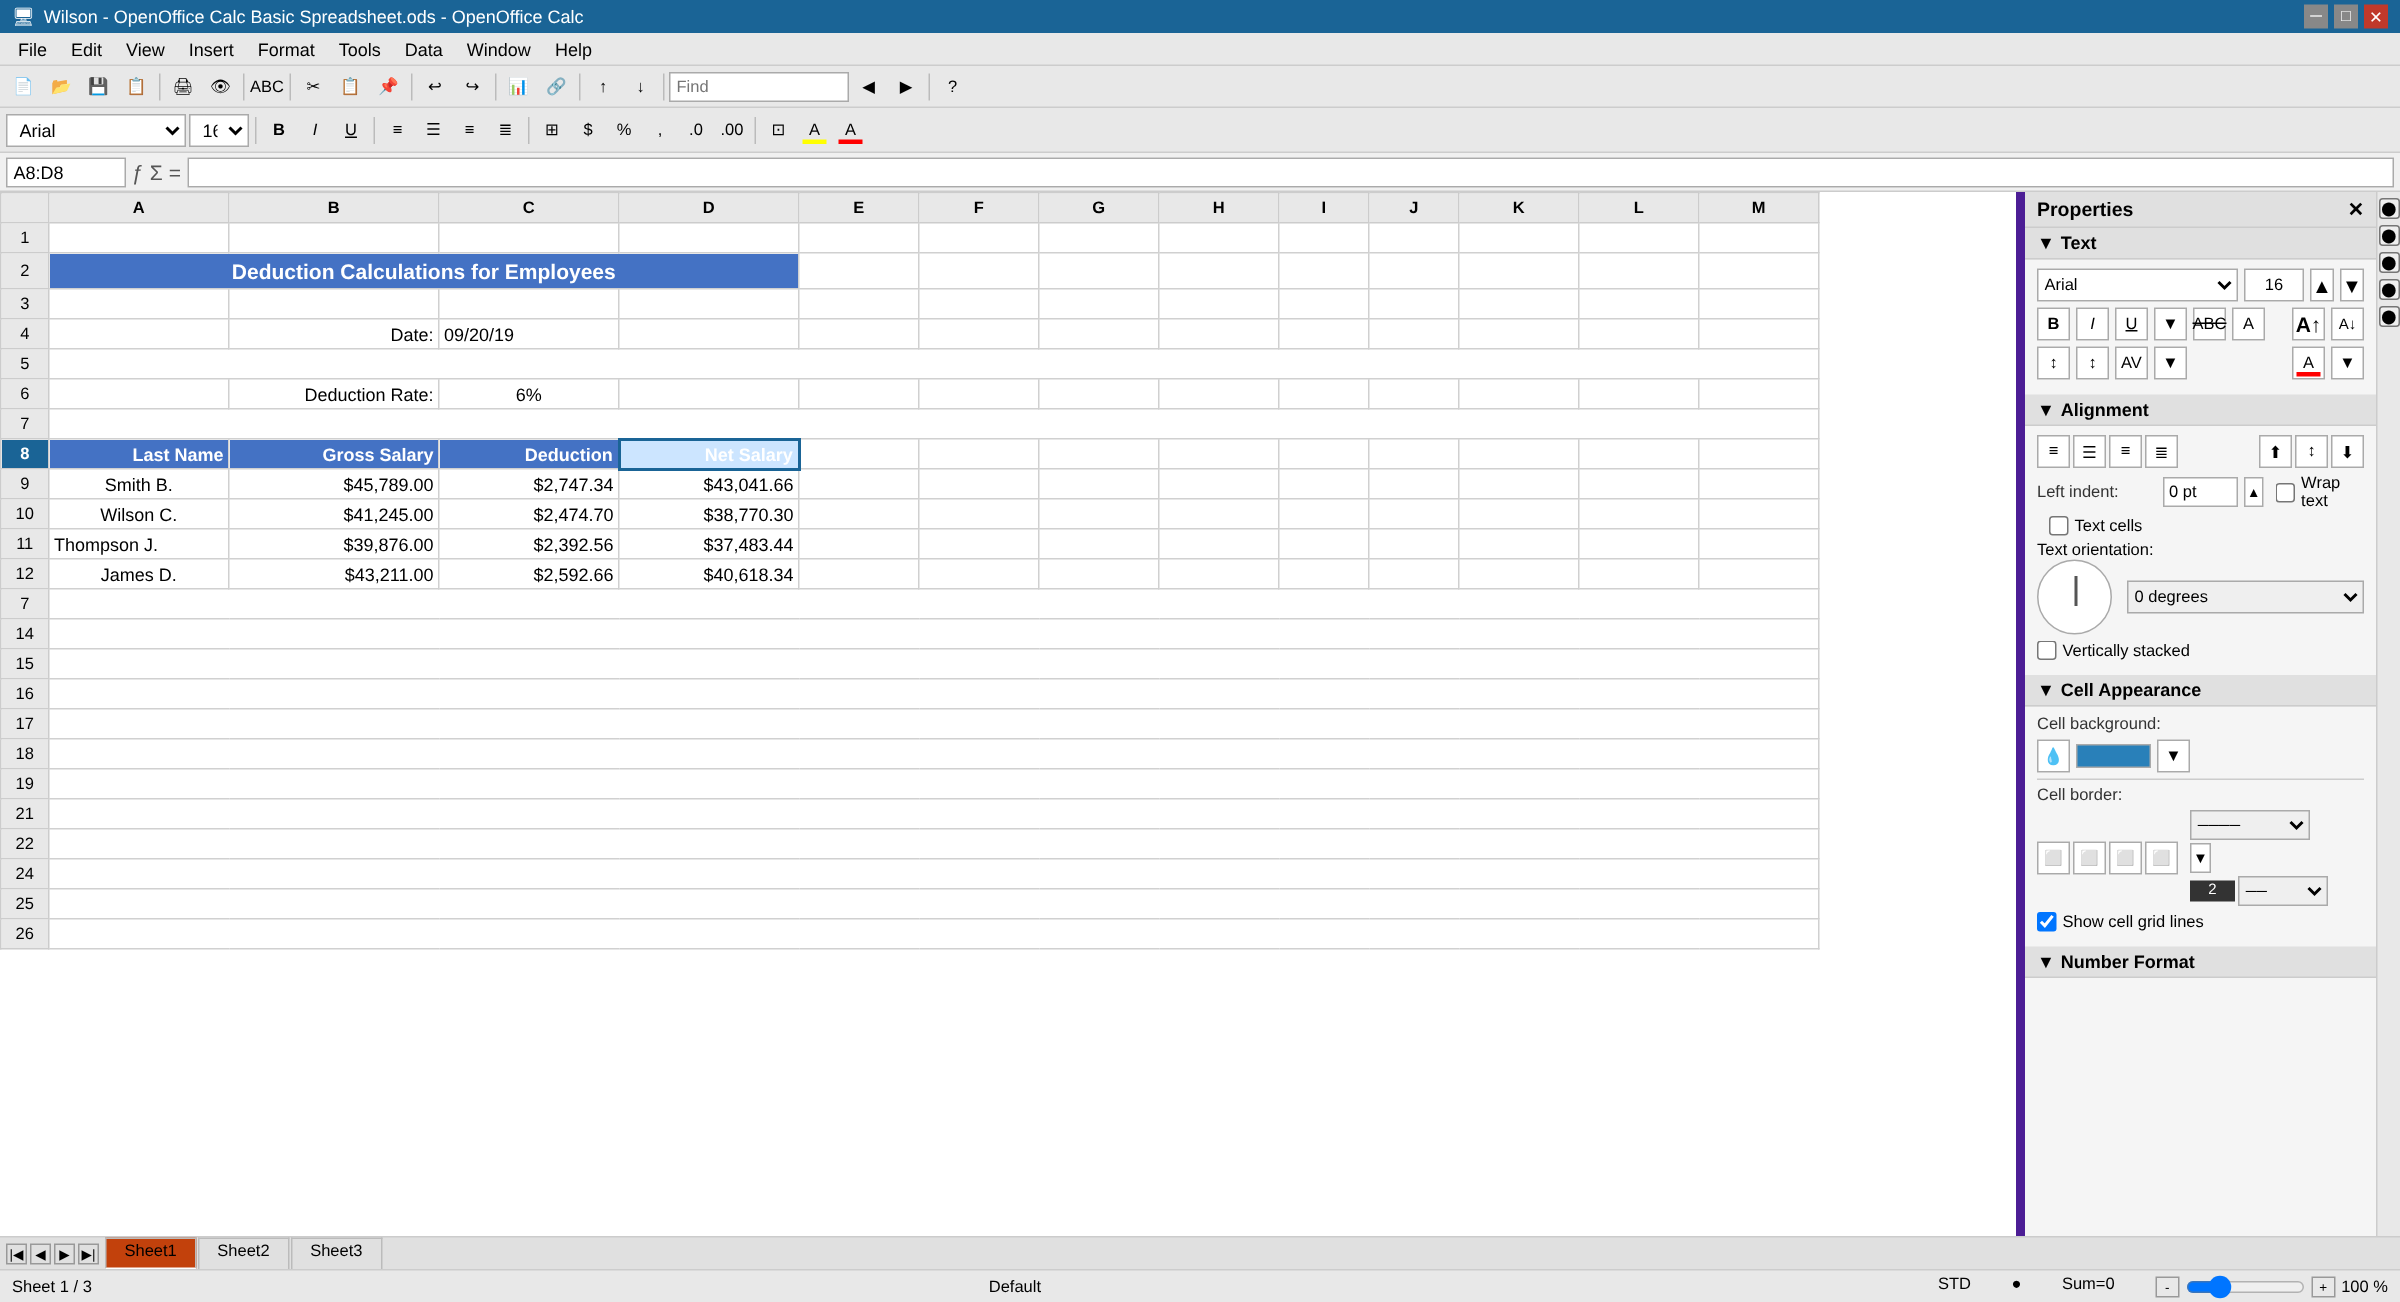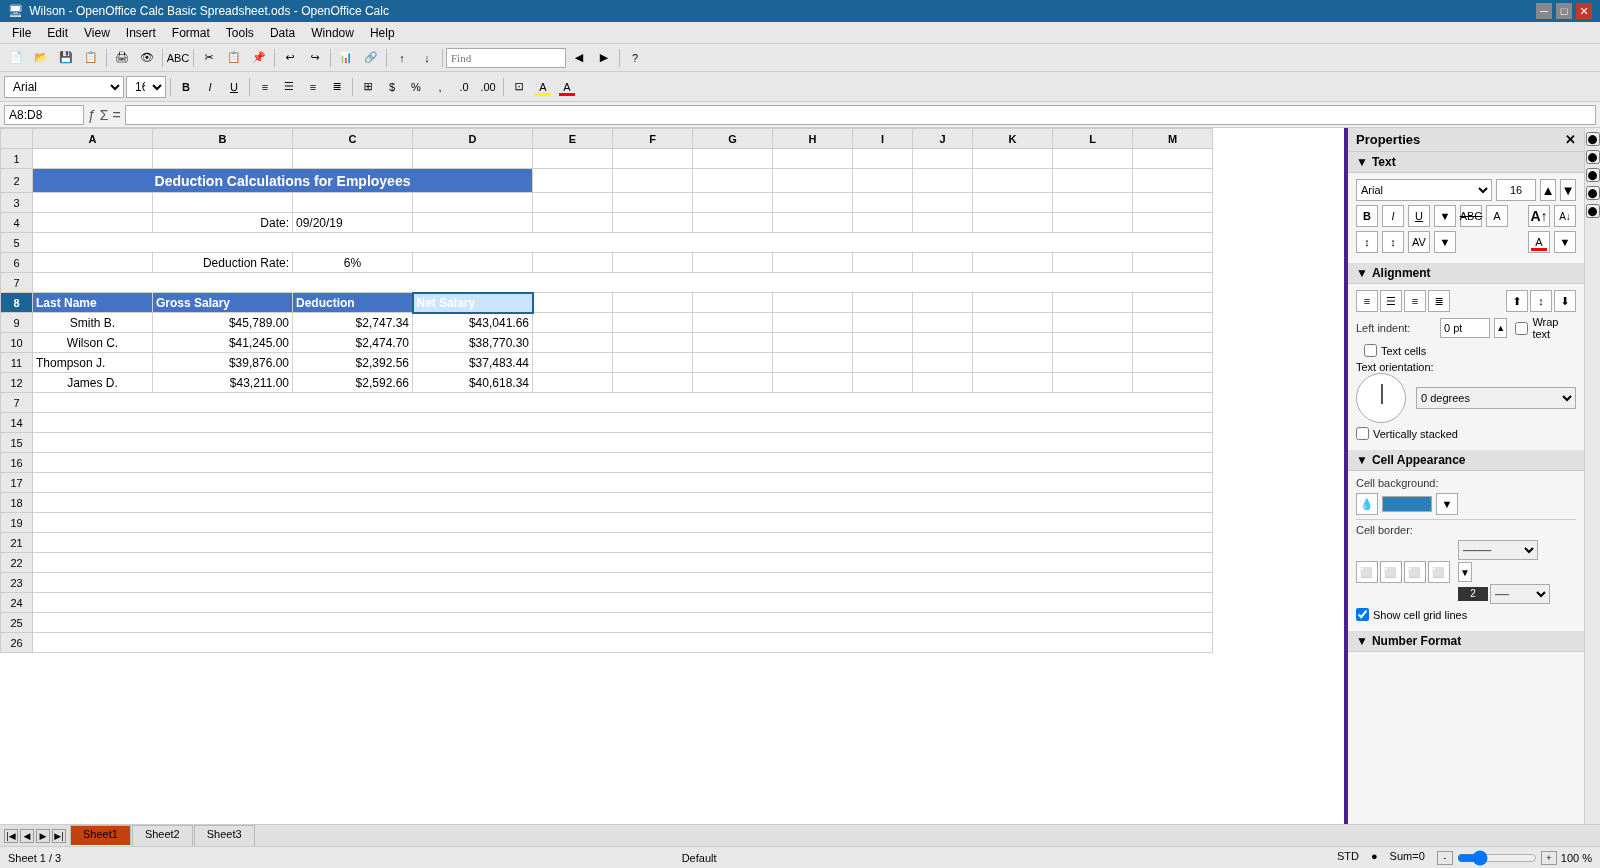--- a/index.html
+++ b/index.html
@@ -169,38 +169,38 @@
 
     .cell-selected {
       background: #cce5ff !important;
       border: 2px solid #1a6496 !important;
     }
 
     .cell-header-row {
       background: #4472c4;
       color: white;
       font-weight: bold;
-      text-align: left;
+      text-align: right;
     }
 
     .cell-title {
       background: #4472c4;
       color: white;
       font-weight: bold;
       text-align: center;
     }
 
     .cell-right { text-align: right; }
     .cell-center { text-align: center; }
 
     
     .properties-panel {
       width: 240px;
       background: #f5f5f5;
-      border-left: 4px solid #4c1d95;
+      border-left: 6px solid #4c1d95;
       overflow-y: auto;
       font-size: 11px;
     }
 
     .prop-header {
       background: #e0e0e0;
       padding: 4px 8px;
       font-weight: bold;
       font-size: 13px;
       border-bottom: 1px solid #ccc;
@@ -413,21 +413,21 @@
   <div class="toolbar-sep"></div>
   <button class="toolbar-btn">↩</button>
   <button class="toolbar-btn">↪</button>
   <div class="toolbar-sep"></div>
   <button class="toolbar-btn">📊</button>
   <button class="toolbar-btn">🔗</button>
   <div class="toolbar-sep"></div>
   <button class="toolbar-btn">↑</button>
   <button class="toolbar-btn">↓</button>
   <div class="toolbar-sep"></div>
-  <input type="text" style="width: 120px; height: 20px; border: 1px solid rgb(170, 170, 170); font-size: 11px; padding: 3px 4px; font-family: Liberation Serif, serif;" placeholder="Find">
+  <input type="text" style="width: 120px; height: 20px; border: 1px solid rgb(170, 170, 170); font-size: 11px; padding: 3px 4px;" placeholder="Find">
   <button class="toolbar-btn">◀</button>
   <button class="toolbar-btn">▶</button>
   <div class="toolbar-sep"></div>
   <button class="toolbar-btn">?</button>
 </div>
 
 <div class="format-toolbar">
   <select class="font-box">
     <option>Arial</option>
   </select>
@@ -712,24 +712,20 @@
             </tr>
           <tr>
               <td class="row-header">21</td>
               <td class="cell" colspan="13"></td>
             </tr>
           <tr>
               <td class="row-header">22</td>
               <td class="cell" colspan="13"></td>
             </tr>
           <tr>
-              <td class="row-header">23</td>
-              <td class="cell" colspan="13"></td>
-            </tr>
-          <tr>
               <td class="row-header">24</td>
               <td class="cell" colspan="13"></td>
             </tr>
           <tr>
               <td class="row-header">25</td>
               <td class="cell" colspan="13"></td>
             </tr>
           <tr>
               <td class="row-header">26</td>
               <td class="cell" colspan="13"></td>
@@ -897,21 +893,21 @@
     <button style="width:14px;height:14px;border:1px solid #999;background:#e0e0e0;cursor:pointer;font-size:9px;">▶|</button>
   </div>
   <div class="sheet-tab active">Sheet1</div>
   <div class="sheet-tab">Sheet2</div>
   <div class="sheet-tab">Sheet3</div>
 </div>
 
 <div class="status-bar">
   <span>Sheet 1 / 3</span>
   <span>Default</span>
-  <div style="display:flex;gap:12px;">
+  <div style="display:flex;gap:27px;">
     <span>STD</span>
     <span>●</span>
     <span>Sum=0</span>
     <span style="display:flex;align-items:center;gap:4px;">
       <button style="width:16px;height:14px;border:1px solid #999;background:#e8e8e8;cursor:pointer;font-size:9px;">-</button>
       <input type="range" min="10" max="400" value="100" style="width: 80px;">
       <button style="width:16px;height:14px;border:1px solid #999;background:#e8e8e8;cursor:pointer;font-size:9px;">+</button>
       <span>100 %</span>
     </span>
   </div>

